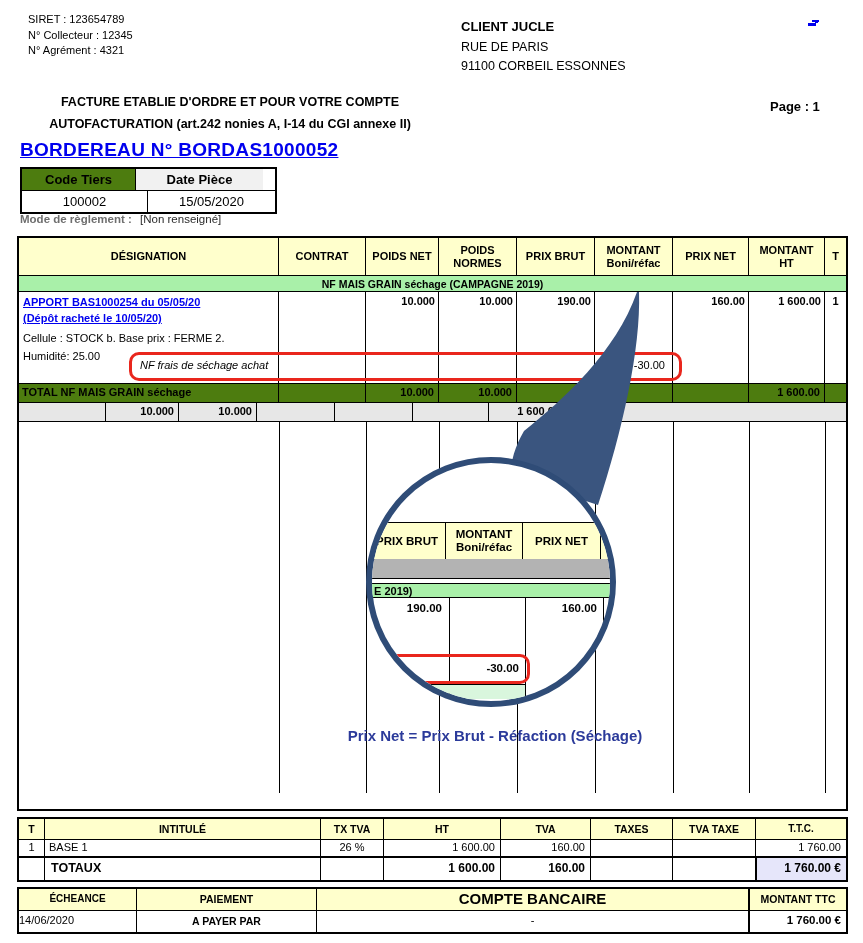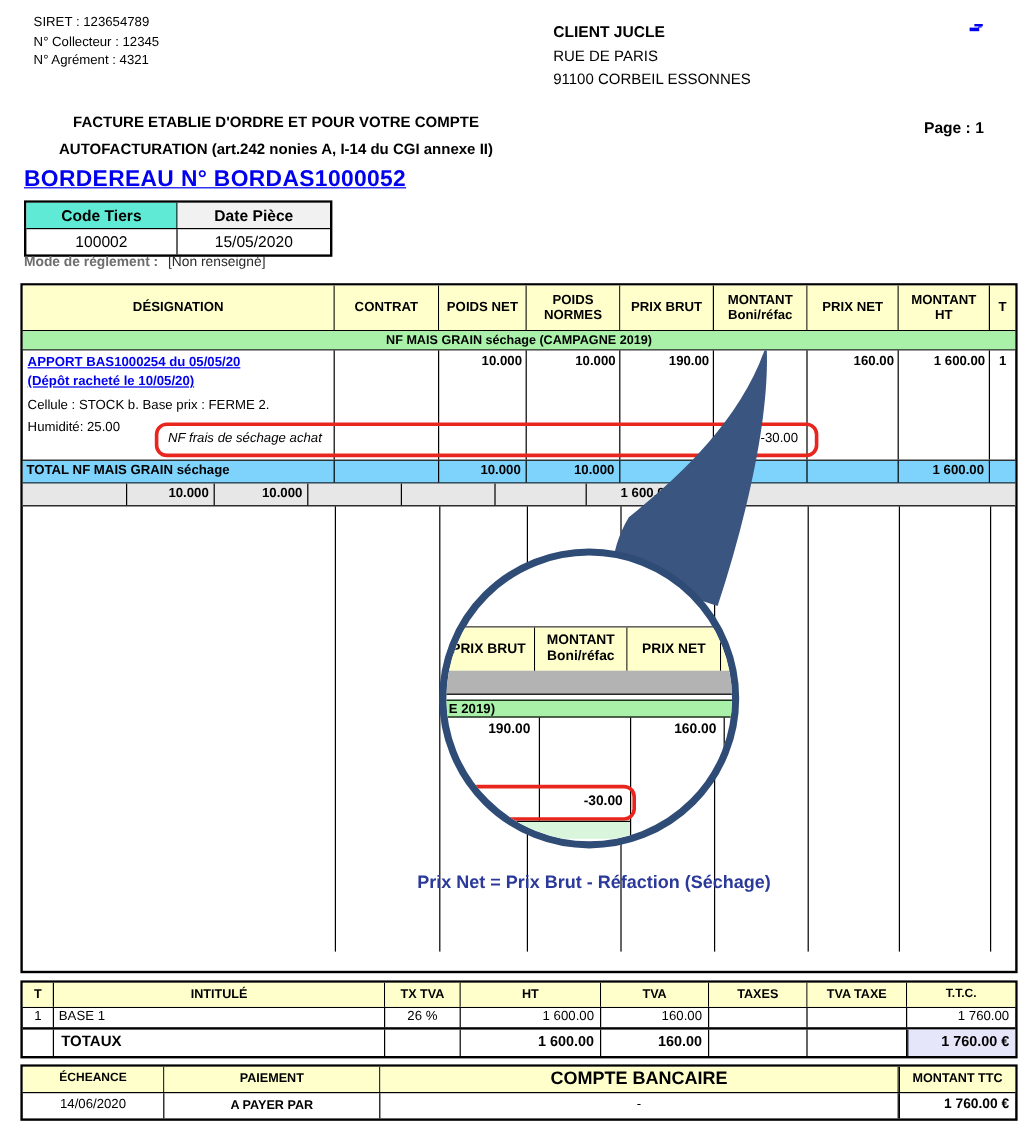--- a/index.html
+++ b/index.html
@@ -60,21 +60,21 @@
     <div class="b" style="font-size:12.5px;line-height:22px">FACTURE ETABLIE D'ORDRE ET POUR VOTRE COMPTE</div>
     <div class="b" style="font-size:12.5px;line-height:22px">AUTOFACTURATION (art.242 nonies A, I-14 du CGI annexe II)</div>
   </div>
 
   <div class="abs b" style="left:770px;top:99px;font-size:13px">Page : 1</div>
 
   <a class="abs" href="#" style="left:20px;top:139px;color:#0000EE;font-size:19px;font-weight:bold;text-decoration:underline;letter-spacing:0.3px">BORDEREAU N° BORDAS1000052</a>
 
   <div class="abs tbl" style="left:20px;top:167px;width:257px;height:47px">
     <div class="row" style="height:22px">
-      <div class="c" style="width:126px;background:#5eead4;display:flex;align-items:center;justify-content:center;font-weight:bold;font-size:13px">Code Tiers</div>
+      <div class="c" style="width:114px;background:#4d7c0f;display:flex;align-items:center;justify-content:center;font-weight:bold;font-size:13px">Code Tiers</div>
       <div class="c last" style="width:127px;background:#F1F1F1;display:flex;align-items:center;justify-content:center;font-weight:bold;font-size:13px">Date Pièce</div>
     </div>
     <div class="row" style="height:21px">
       <div class="c" style="width:126px;display:flex;align-items:center;justify-content:center;font-size:13px">100002</div>
       <div class="c last" style="width:127px;display:flex;align-items:center;justify-content:center;font-size:13px">15/05/2020</div>
     </div>
   </div>
 
   <div class="abs" style="left:20px;top:213px;font-size:11.5px">
     <span class="b" style="color:#6E6E6E">Mode de règlement :</span>
@@ -144,21 +144,21 @@
         <div class="num" style="left:730px;width:72px">1 600.00</div>
         <div class="num" style="left:806px;width:21px;text-align:center">1</div>
 
         <div class="redbox" style="left:110px;top:60px;width:553px;height:29px">
           <span class="abs" style="left:8px;top:4px;font-style:italic;font-size:11px">NF frais de séchage achat</span>
           <span class="abs" style="right:14px;top:4px;font-size:11px">-30.00</span>
         </div>
       </div>
     </div>
 
-    <div class="row" style="height:19px;background:#7dd3fc">
+    <div class="row" style="height:19px;background:#4d7c0f">
       <div class="c lbl" style="width:260px">TOTAL NF MAIS GRAIN séchage</div>
       <div class="c" style="width:87px"></div>
       <div class="c rnum" style="width:73px">10.000</div>
       <div class="c rnum" style="width:78px">10.000</div>
       <div class="c" style="width:78px"></div>
       <div class="c" style="width:78px"></div>
       <div class="c" style="width:76px"></div>
       <div class="c rnum" style="width:76px">1 600.00</div>
       <div class="c last" style="width:21px"></div>
     </div>
@@ -260,20 +260,20 @@
   </div>
 
   <div class="abs tbl" style="left:17px;top:887px;width:831px;height:47px">
     <div class="row" style="height:22px">
       <div class="c hc" style="width:118px;font-size:10px">ÉCHEANCE</div>
       <div class="c hc" style="width:180px;font-size:10.5px">PAIEMENT</div>
       <div class="c hc" style="width:432px;font-size:15px">COMPTE BANCAIRE</div>
       <div class="c hc last" style="width:97px;font-size:10.5px;border-left:1px solid #000">MONTANT TTC</div>
     </div>
     <div class="row" style="height:21px">
-      <div class="c" style="width:118px;font-size:11px;text-align:center;padding-top:3px">14/06/2020</div>
+      <div class="c" style="width:118px;font-size:11px;padding-top:3px">14/06/2020</div>
       <div class="c b" style="width:180px;font-size:10.5px;text-align:center;padding-top:4px">A PAYER PAR</div>
       <div class="c" style="width:432px;font-size:11px;text-align:center;padding-top:3px">-</div>
       <div class="c b last" style="width:97px;font-size:11.5px;text-align:right;padding:3px 5px 0 0;border-left:1px solid #000">1 760.00 €</div>
     </div>
   </div>
 
 </div>
 
 </body></html>

